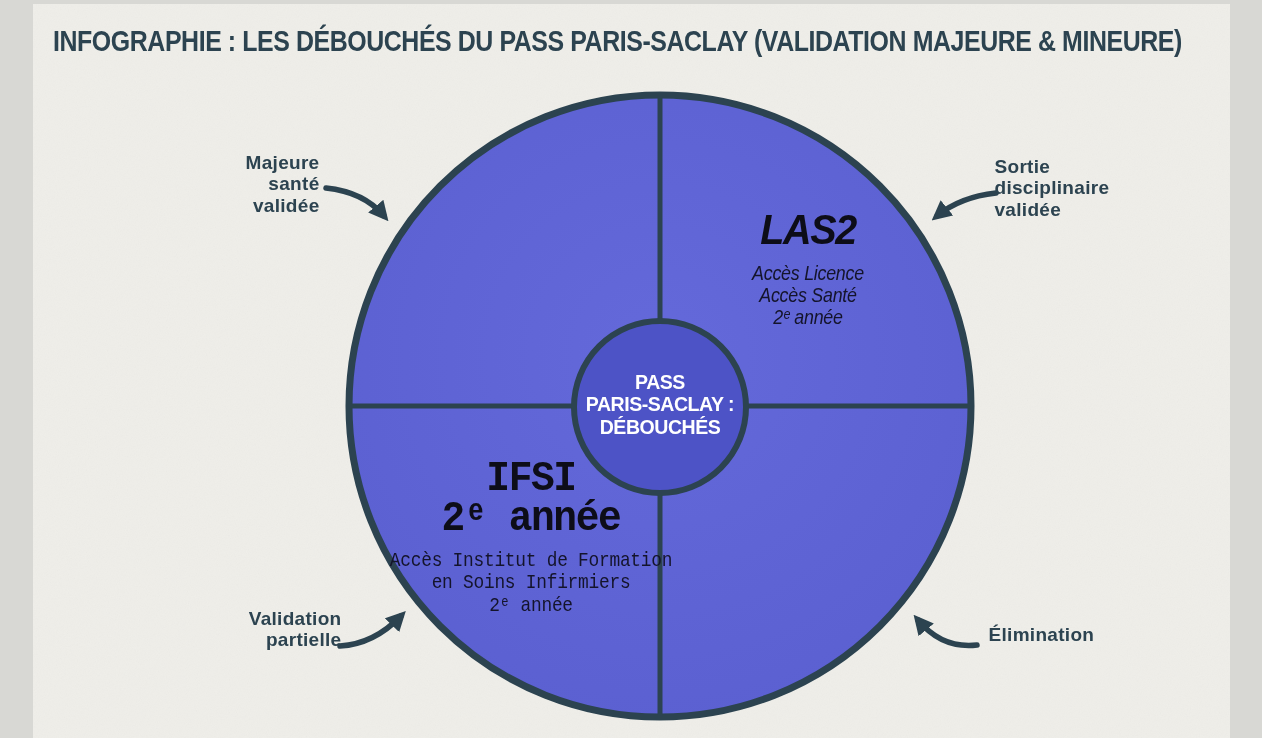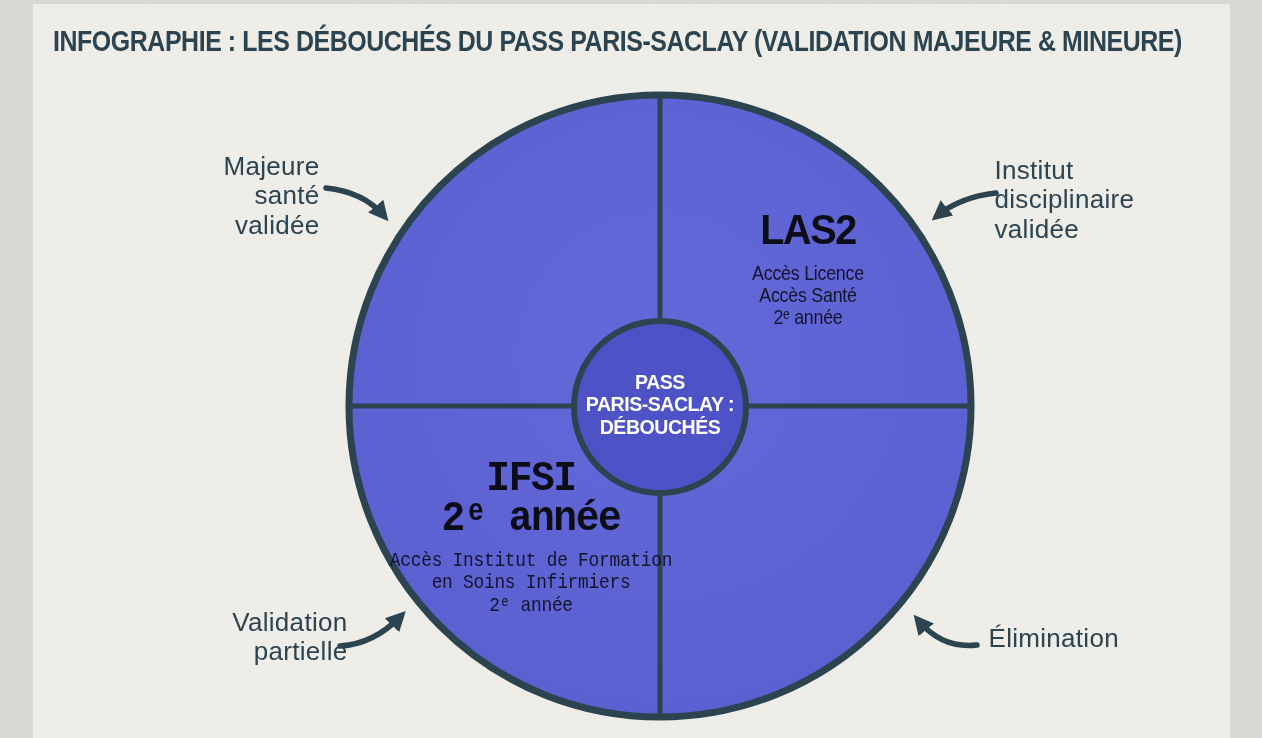--- a/index.html
+++ b/index.html
@@ -64,21 +64,21 @@
     font-size: 21px;
     font-weight: 500;
     letter-spacing: -0.3px;
     line-height: 1.06;
     color: var(--body);
     transform: scaleX(0.85);
     transform-origin: center top;
     white-space: pre-line;
   }
   .q-tl { left: 317px; top: 206px; width: 345px; }
-  .q-tr { left: 600px; top: 206px; width: 350px; }
+  .q-tr { left: 600px; top: 206px; width: 350px; font-style: italic; }
   .q-bl { left: 330px; top: 455px; width: 336px; font-family: Liberation Mono, monospace; }
   .q-br { left: 600px; top: 455px; width: 375px; }
   .q-br .q-body { transform: translateX(-22px) scaleX(0.85); }
 
   .center-label {
     position: absolute;
     left: 522px;
     top: 367px;
     width: 210px;
     text-align: center;
@@ -88,29 +88,29 @@
     letter-spacing: -0.5px;
     line-height: 1.07;
     transform: scaleX(0.93);
     transform-origin: center top;
     white-space: pre-line;
   }
 
   .callout {
     position: absolute;
     color: var(--ink);
-    font-size: 26px;
-    font-weight: 400;
+    font-size: 19px;
+    font-weight: 700;
     letter-spacing: 0.3px;
     line-height: 1.13;
     white-space: pre-line;
   }
   .c-tl { left: 90px;  top: 148px; width: 197px; text-align: right; }
   .c-tr { left: 962px; top: 152px; width: 260px; text-align: left; }
-  .c-bl { left: 118px; top: 604px; width: 197px; text-align: right; }
+  .c-bl { left: 112px; top: 604px; width: 197px; text-align: right; }
   .c-br { left: 956px; top: 620px; width: 270px; text-align: left; }
 </style>
 </head>
 <body>
 
 <div class="stage">
 
   <svg class="scene" width="1262" height="738" viewBox="0 0 1262 738" aria-hidden="true">
     <defs>
       <filter id="grain" x="0" y="0" width="100%" height="100%">
@@ -160,20 +160,20 @@
   </div>
 
 
   <div class="center-label pre">PASS
 PARIS-SACLAY :
 DÉBOUCHÉS</div>
 
   <div class="callout c-tl pre">Majeure
 santé
 validée</div>
-  <div class="callout c-tr pre">Institut
+  <div class="callout c-tr pre">Sortie
 disciplinaire
 validée</div>
   <div class="callout c-bl pre">Validation
 partielle</div>
   <div class="callout c-br pre">Élimination</div>
 
 </div>
 
 </body></html>

